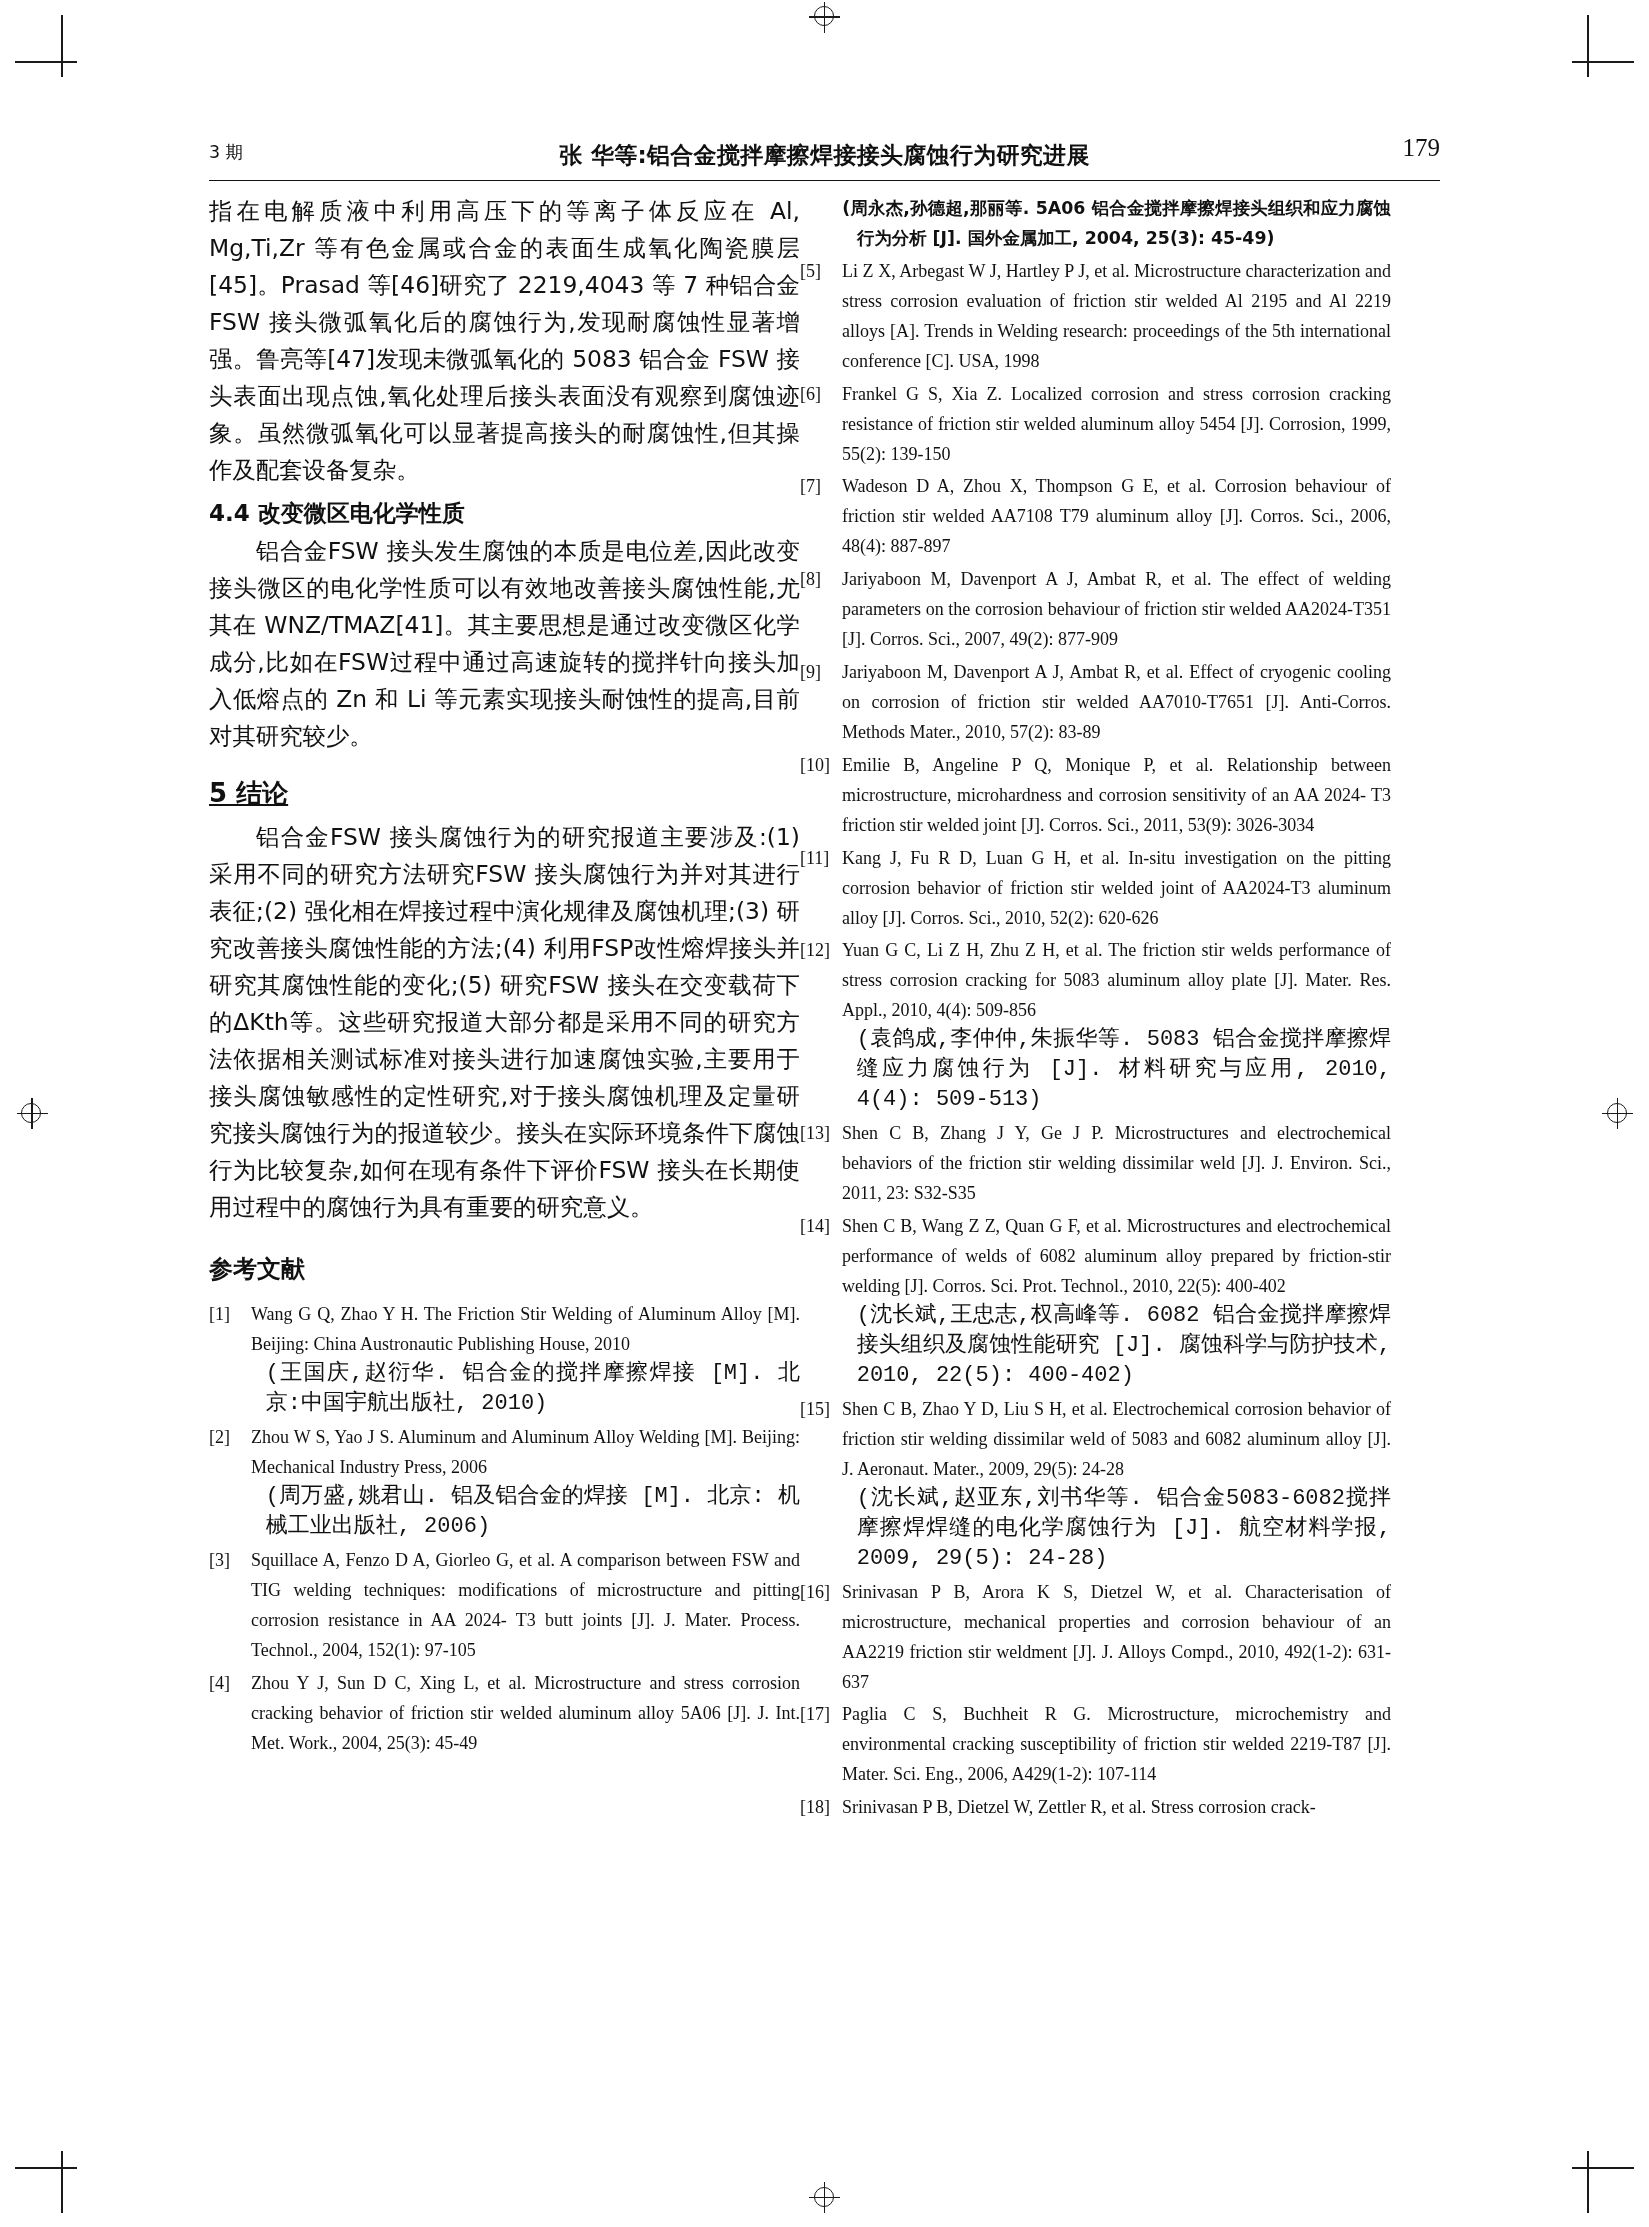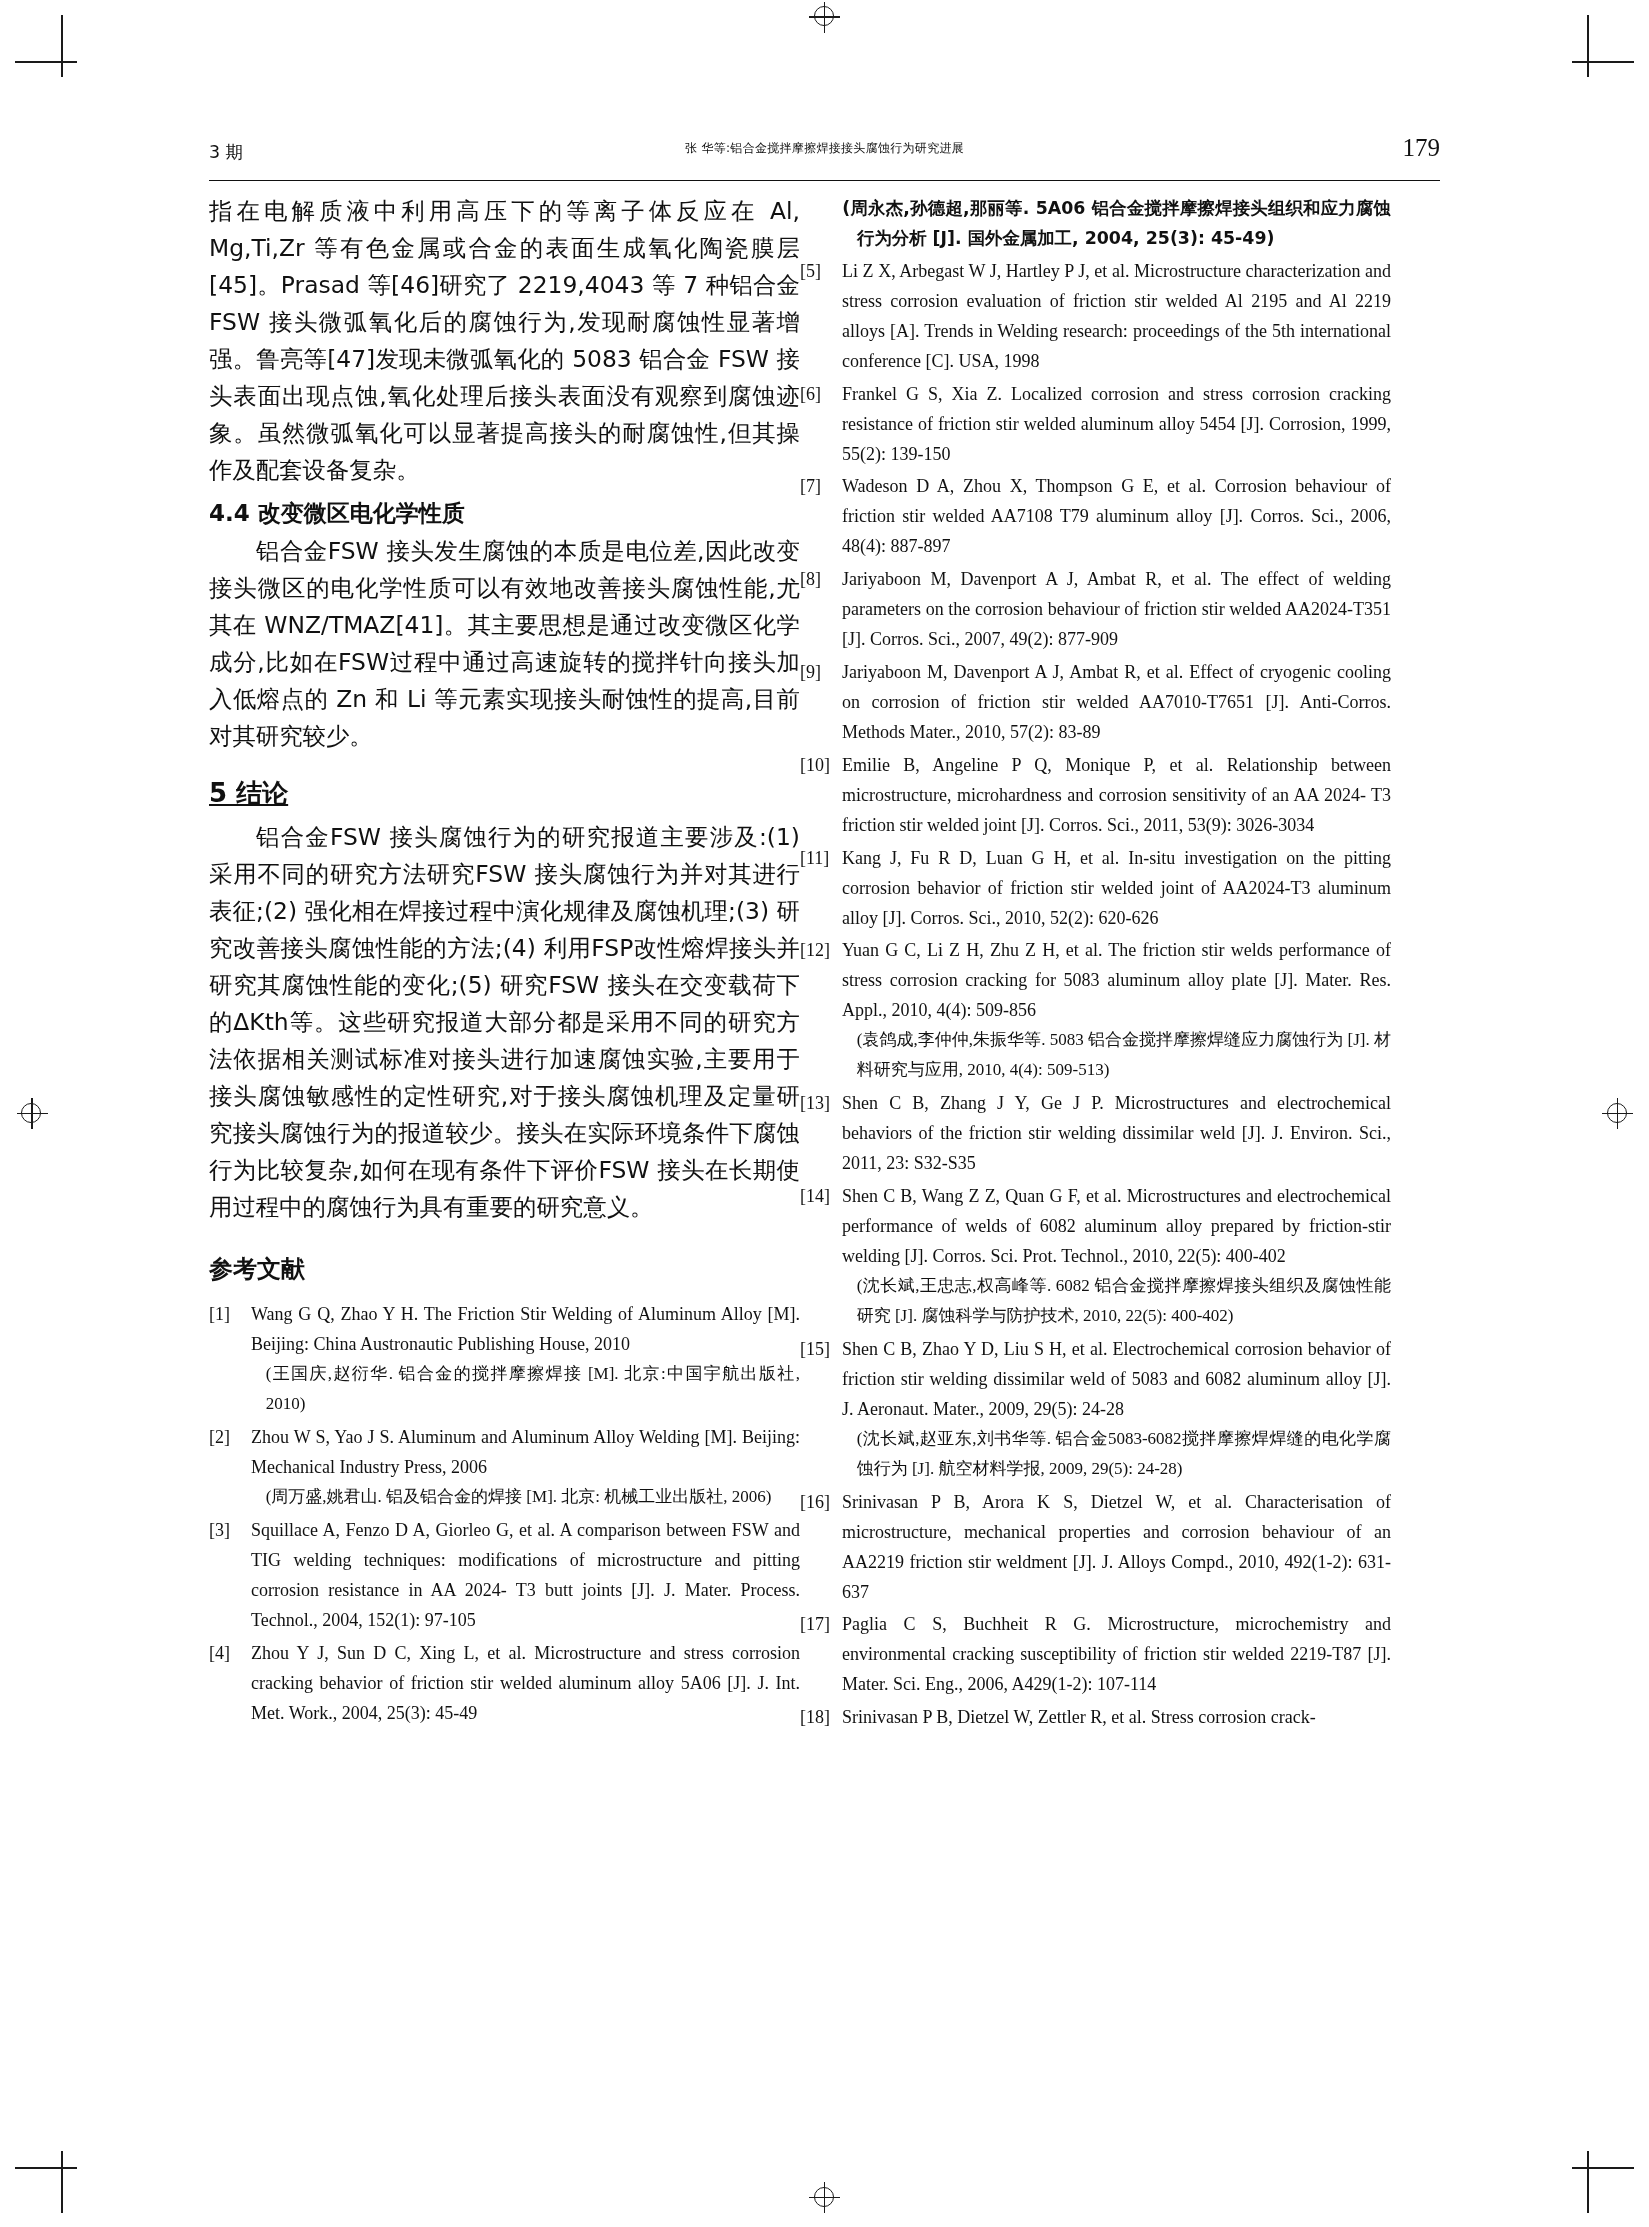--- a/index.html
+++ b/index.html
@@ -61,23 +61,24 @@
   .runhead .issue {
     position: absolute;
     left: 0; top: 1.8px;
     font-size: 17.4px;
     font-family: "DejaVu Sans", sans-serif;
   }
   .runhead .title {
     position: absolute;
     left: 0; right: 0; top: 1.8px;
     text-align: center;
-    font-size: 12px;
+    font-size: 23px;
     font-family: "DejaVu Sans", sans-serif;
     letter-spacing: 0.3px;
+    font-weight: bold;
   }
   .runhead .pageno {
     position: absolute;
     right: 0; top: -3.7px;
     font-size: 25px;
     font-family: "Liberation Serif", serif;
   }
 
   
   .cols {
@@ -138,22 +139,22 @@
   }
   .refitem .num {
     position: absolute;
     left: 0;
     top: 0;
     width: 39px;
     font-size: 18px;
   }
   .refitem .zh {
     display: block;
-    font-family: Liberation Serif, serif;
-    font-size: 17px;
+    font-family: Liberation Mono, monospace;
+    font-size: 22px;
     line-height: 30px;
     padding-left: 14.7px;
   }
   .refitem .cont {
     display: block;
     font-family: "Liberation Serif", serif;
   }
 
   
   .cont-top {

